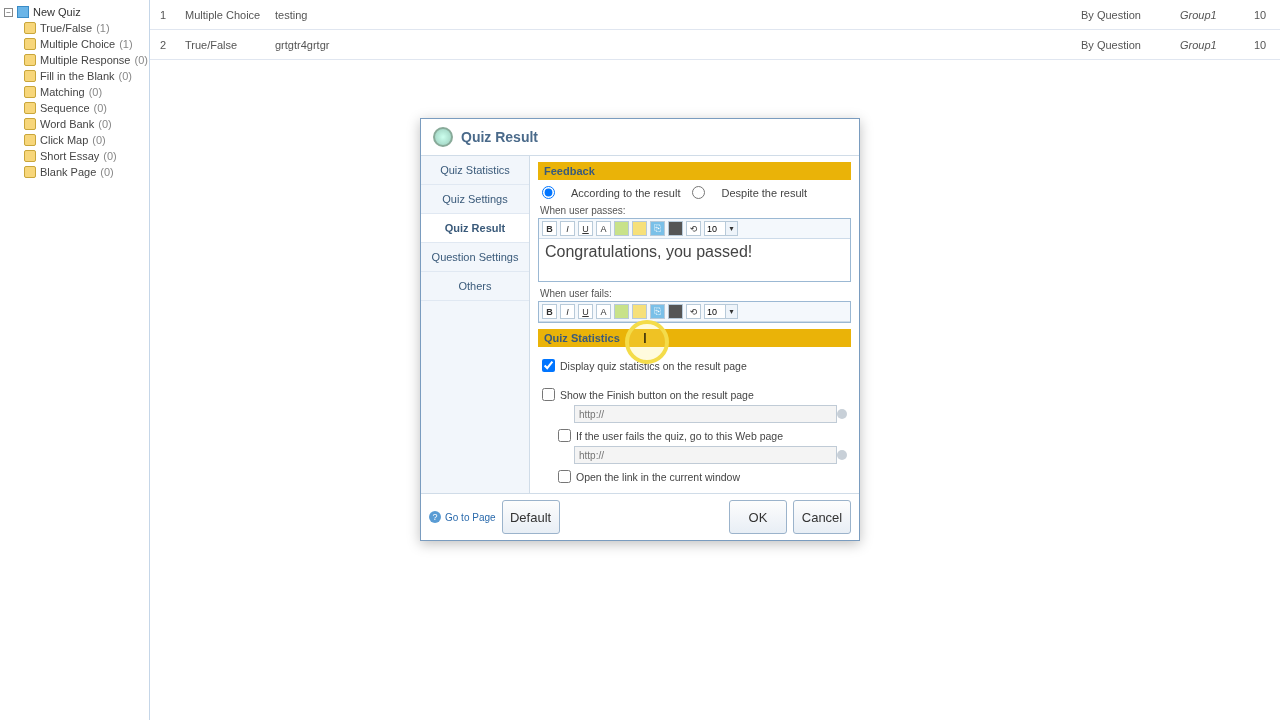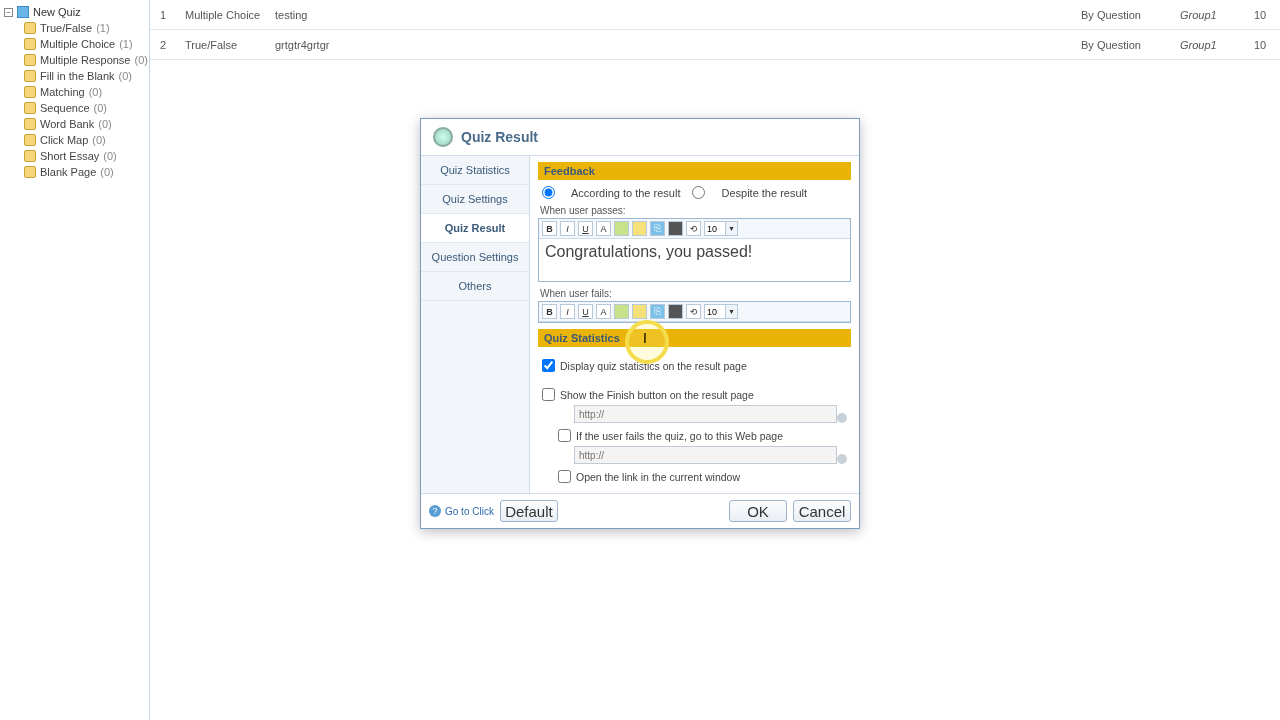--- a/index.html
+++ b/index.html
@@ -51,28 +51,28 @@
 .tbtn.hl { background: #f6e07a; }
 .tbtn.link { background: #7ac0e8; color: #fff; }
 .tbtn.dark { background: #555; }
 .fsize { display: flex; align-items: center; }
 .fsize input { width: 22px; height: 15px; border: 1px solid #b8cad9; font-size: 9px; padding: 0 2px; }
 .fsize .dd { width: 12px; height: 15px; border: 1px solid #b8cad9; border-left: none; background: #eef4fa; text-align: center; font-size: 8px; line-height: 13px; }
 .editor-body { padding: 4px 6px; min-height: 42px; font-size: 16px; color: #444; position: relative; }
 .checks { padding: 2px 4px; font-size: 10.5px; color: #444; margin-top: 8px; }
 .checks label { display: flex; align-items: center; gap: 5px; padding: 2px 0; }
 .checks .indent { padding-left: 16px; }
-.url-row { display: flex; align-items: flex-end; margin: 2px 0 4px 32px; }
+.url-row { display: flex; align-items: center; margin: 2px 0 4px 32px; }
 .url-row input { flex: 1; height: 18px; border: 1px solid #c0cbd6; background: #f4f4f4; font-size: 10px; padding: 0 4px; color: #888; }
 .url-row .dot { width: 10px; height: 10px; border-radius: 50%; background: #c8d0d8; }
 .dlg-footer { display: flex; align-items: center; padding: 6px 8px; border-top: 1px solid #d0dce8; gap: 6px; }
 .tips { color: #2a6aac; font-size: 10px; display: flex; align-items: center; gap: 4px; }
 .tips .q { width: 12px; height: 12px; border-radius: 50%; background: #5a9cd4; color: #fff; text-align: center; line-height: 12px; font-size: 9px; }
 .spacer { flex: 1; }
-.btn { min-width: 58px; height: 22px; border: 1px solid #9bb3cb; background: linear-gradient(#fdfdfd,#e8eef5); border-radius: 3px; font-size: 15px; color: #333; cursor: pointer; }
+.btn { min-width: 58px; height: 34px; border: 1px solid #9bb3cb; background: linear-gradient(#fdfdfd,#e8eef5); border-radius: 3px; font-size: 13px; color: #333; cursor: pointer; }
 
 
 .highlight { position: absolute; left: 625px; top: 320px; width: 44px; height: 44px; border: 4px solid #f4dc4a; border-radius: 50%; background: rgba(255,240,120,0.25); pointer-events: none; z-index: 50; }
 .ibeam { position: absolute; left: 643px; top: 330px; font-size: 14px; color: #000; z-index: 52; pointer-events: none; }
 </style>
 </head>
 <body>
 
 <div class="tree">
   <div class="tree-root">
@@ -252,21 +252,21 @@
               <input type="checkbox" style="">
               <span>Open the link in the current window</span>
             </label>
         </div>
       </div>
     </div>
   </div>
   <div class="dlg-footer">
     <span class="tips">
         <span class="q">?</span>
-        <span>Go to Click</span>
+        <span>Go to Page</span>
       </span>
     <button class="btn">Default</button>
     <span class="spacer"></span>
     <button class="btn">OK</button>
     <button class="btn">Cancel</button>
   </div>
 </div>
 
 <div class="highlight"></div>
 <span class="ibeam">I</span>

